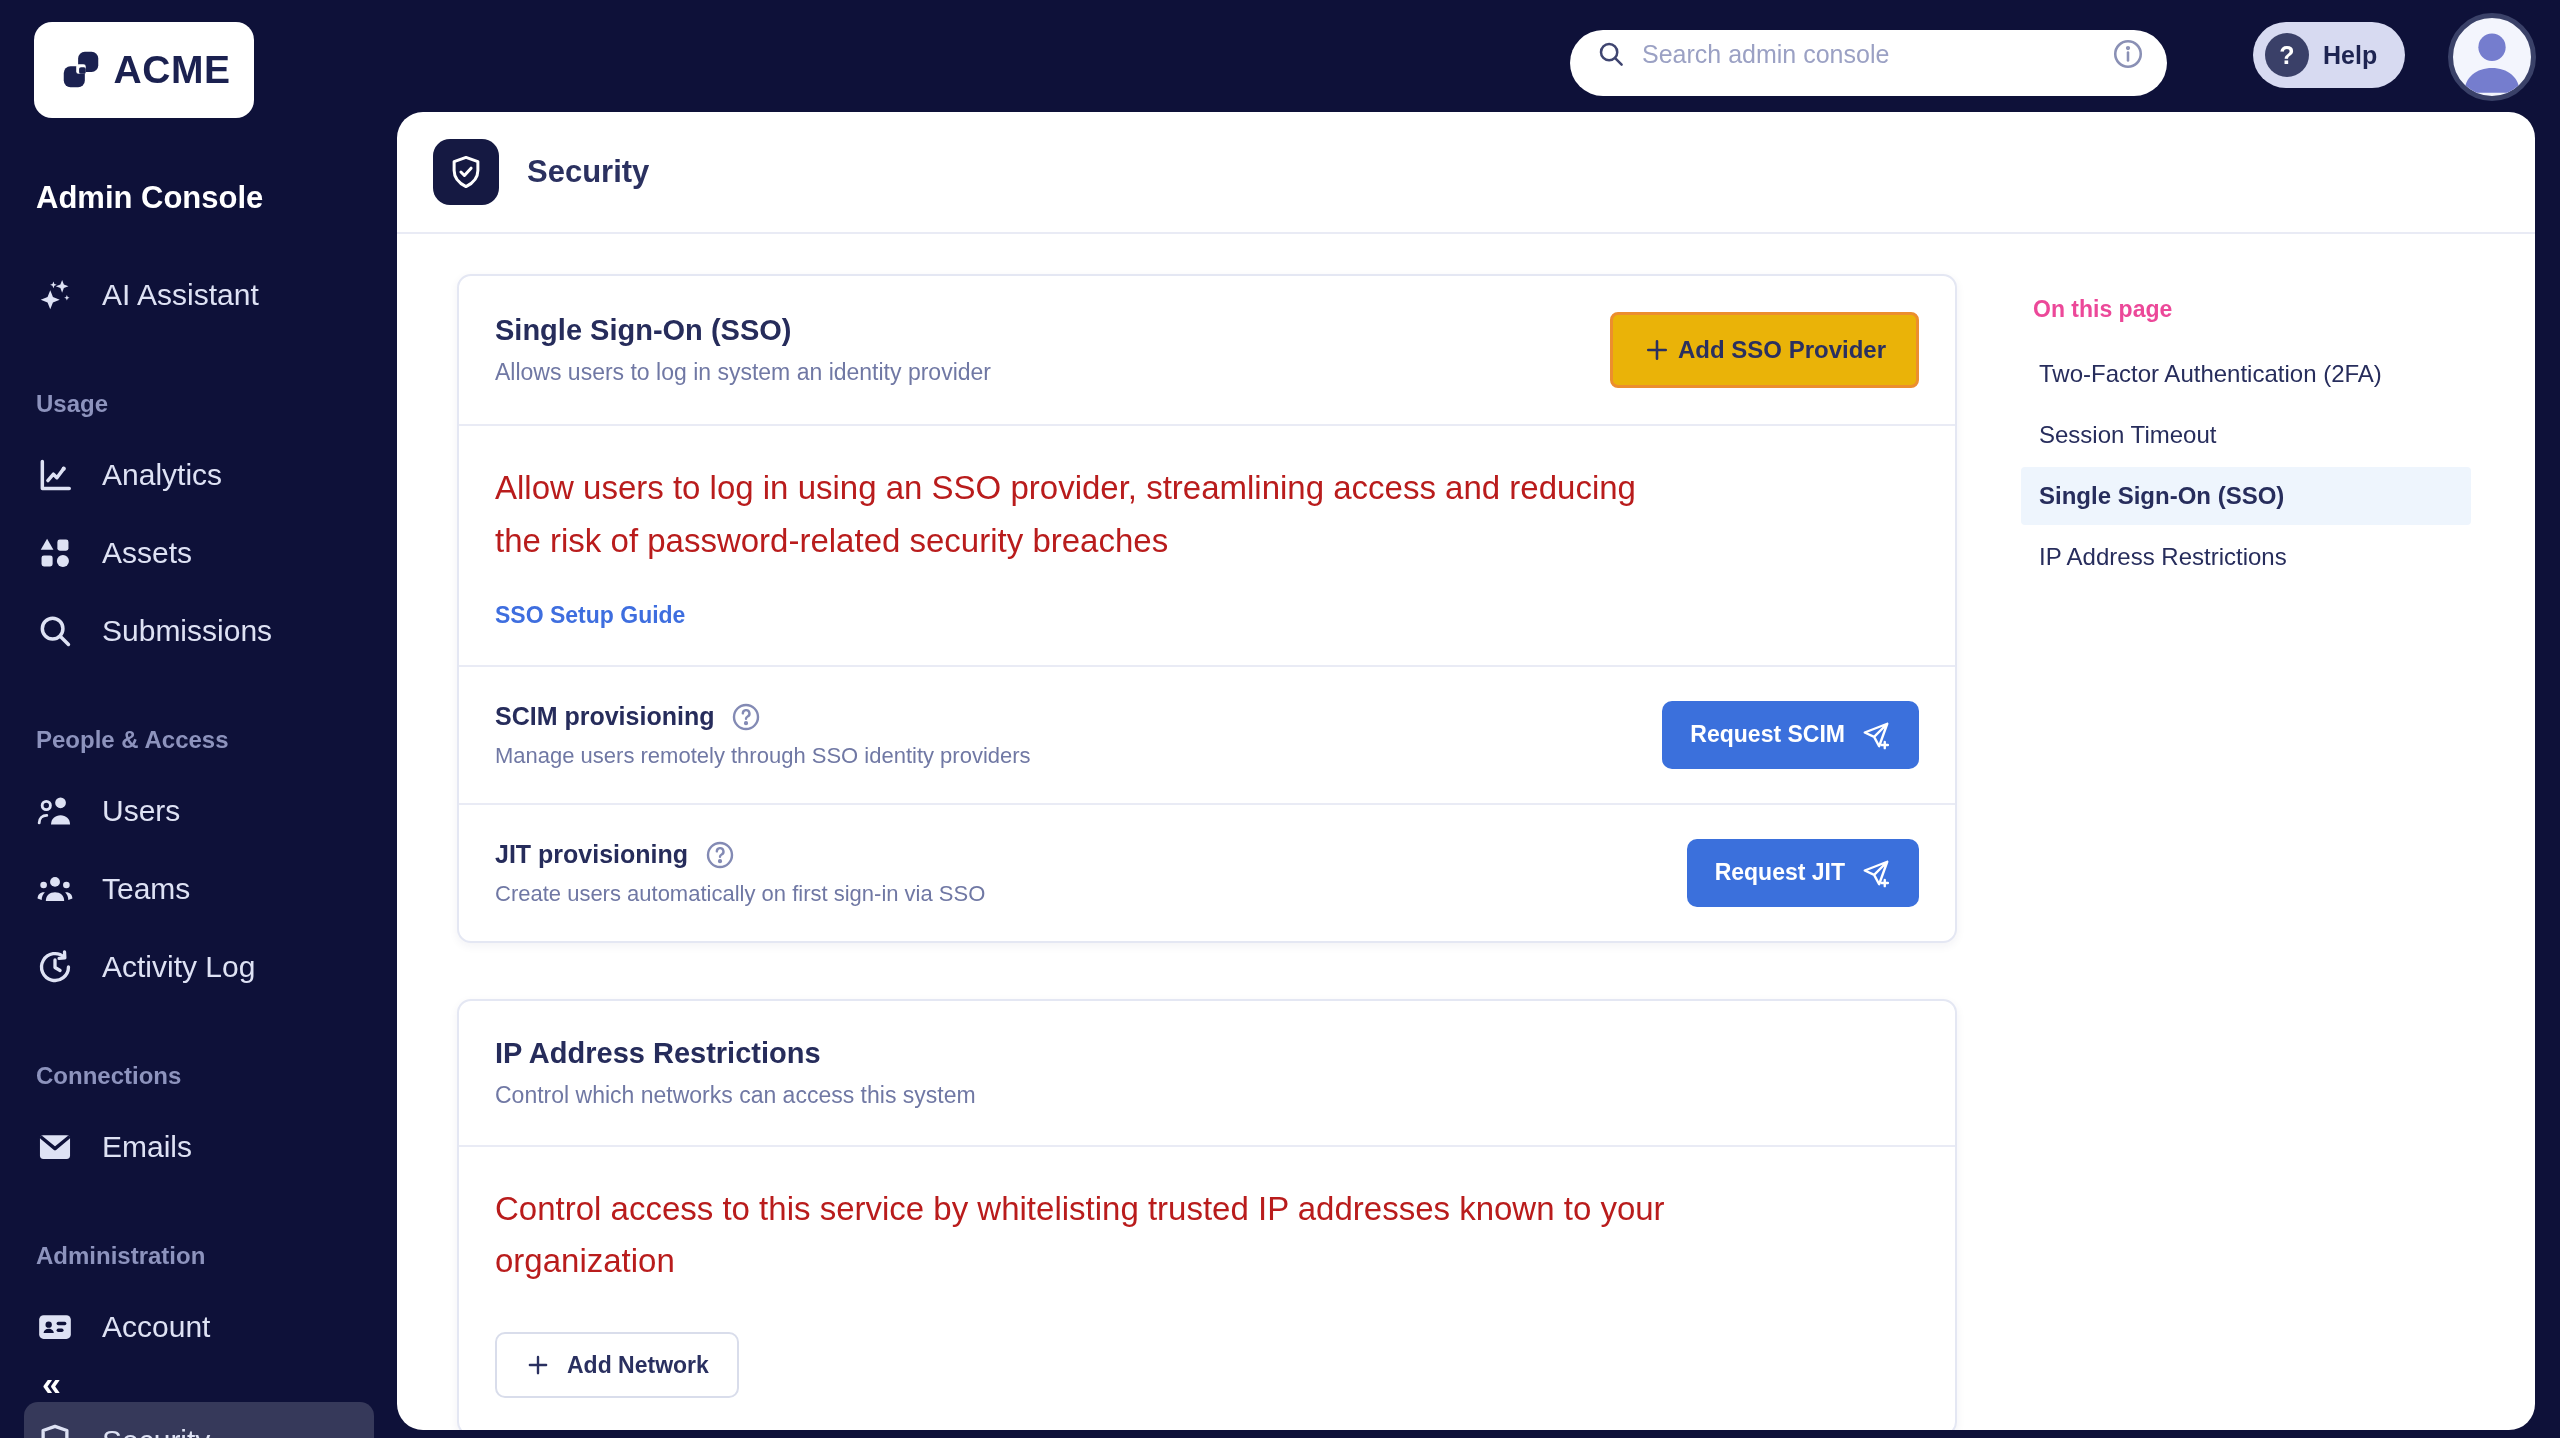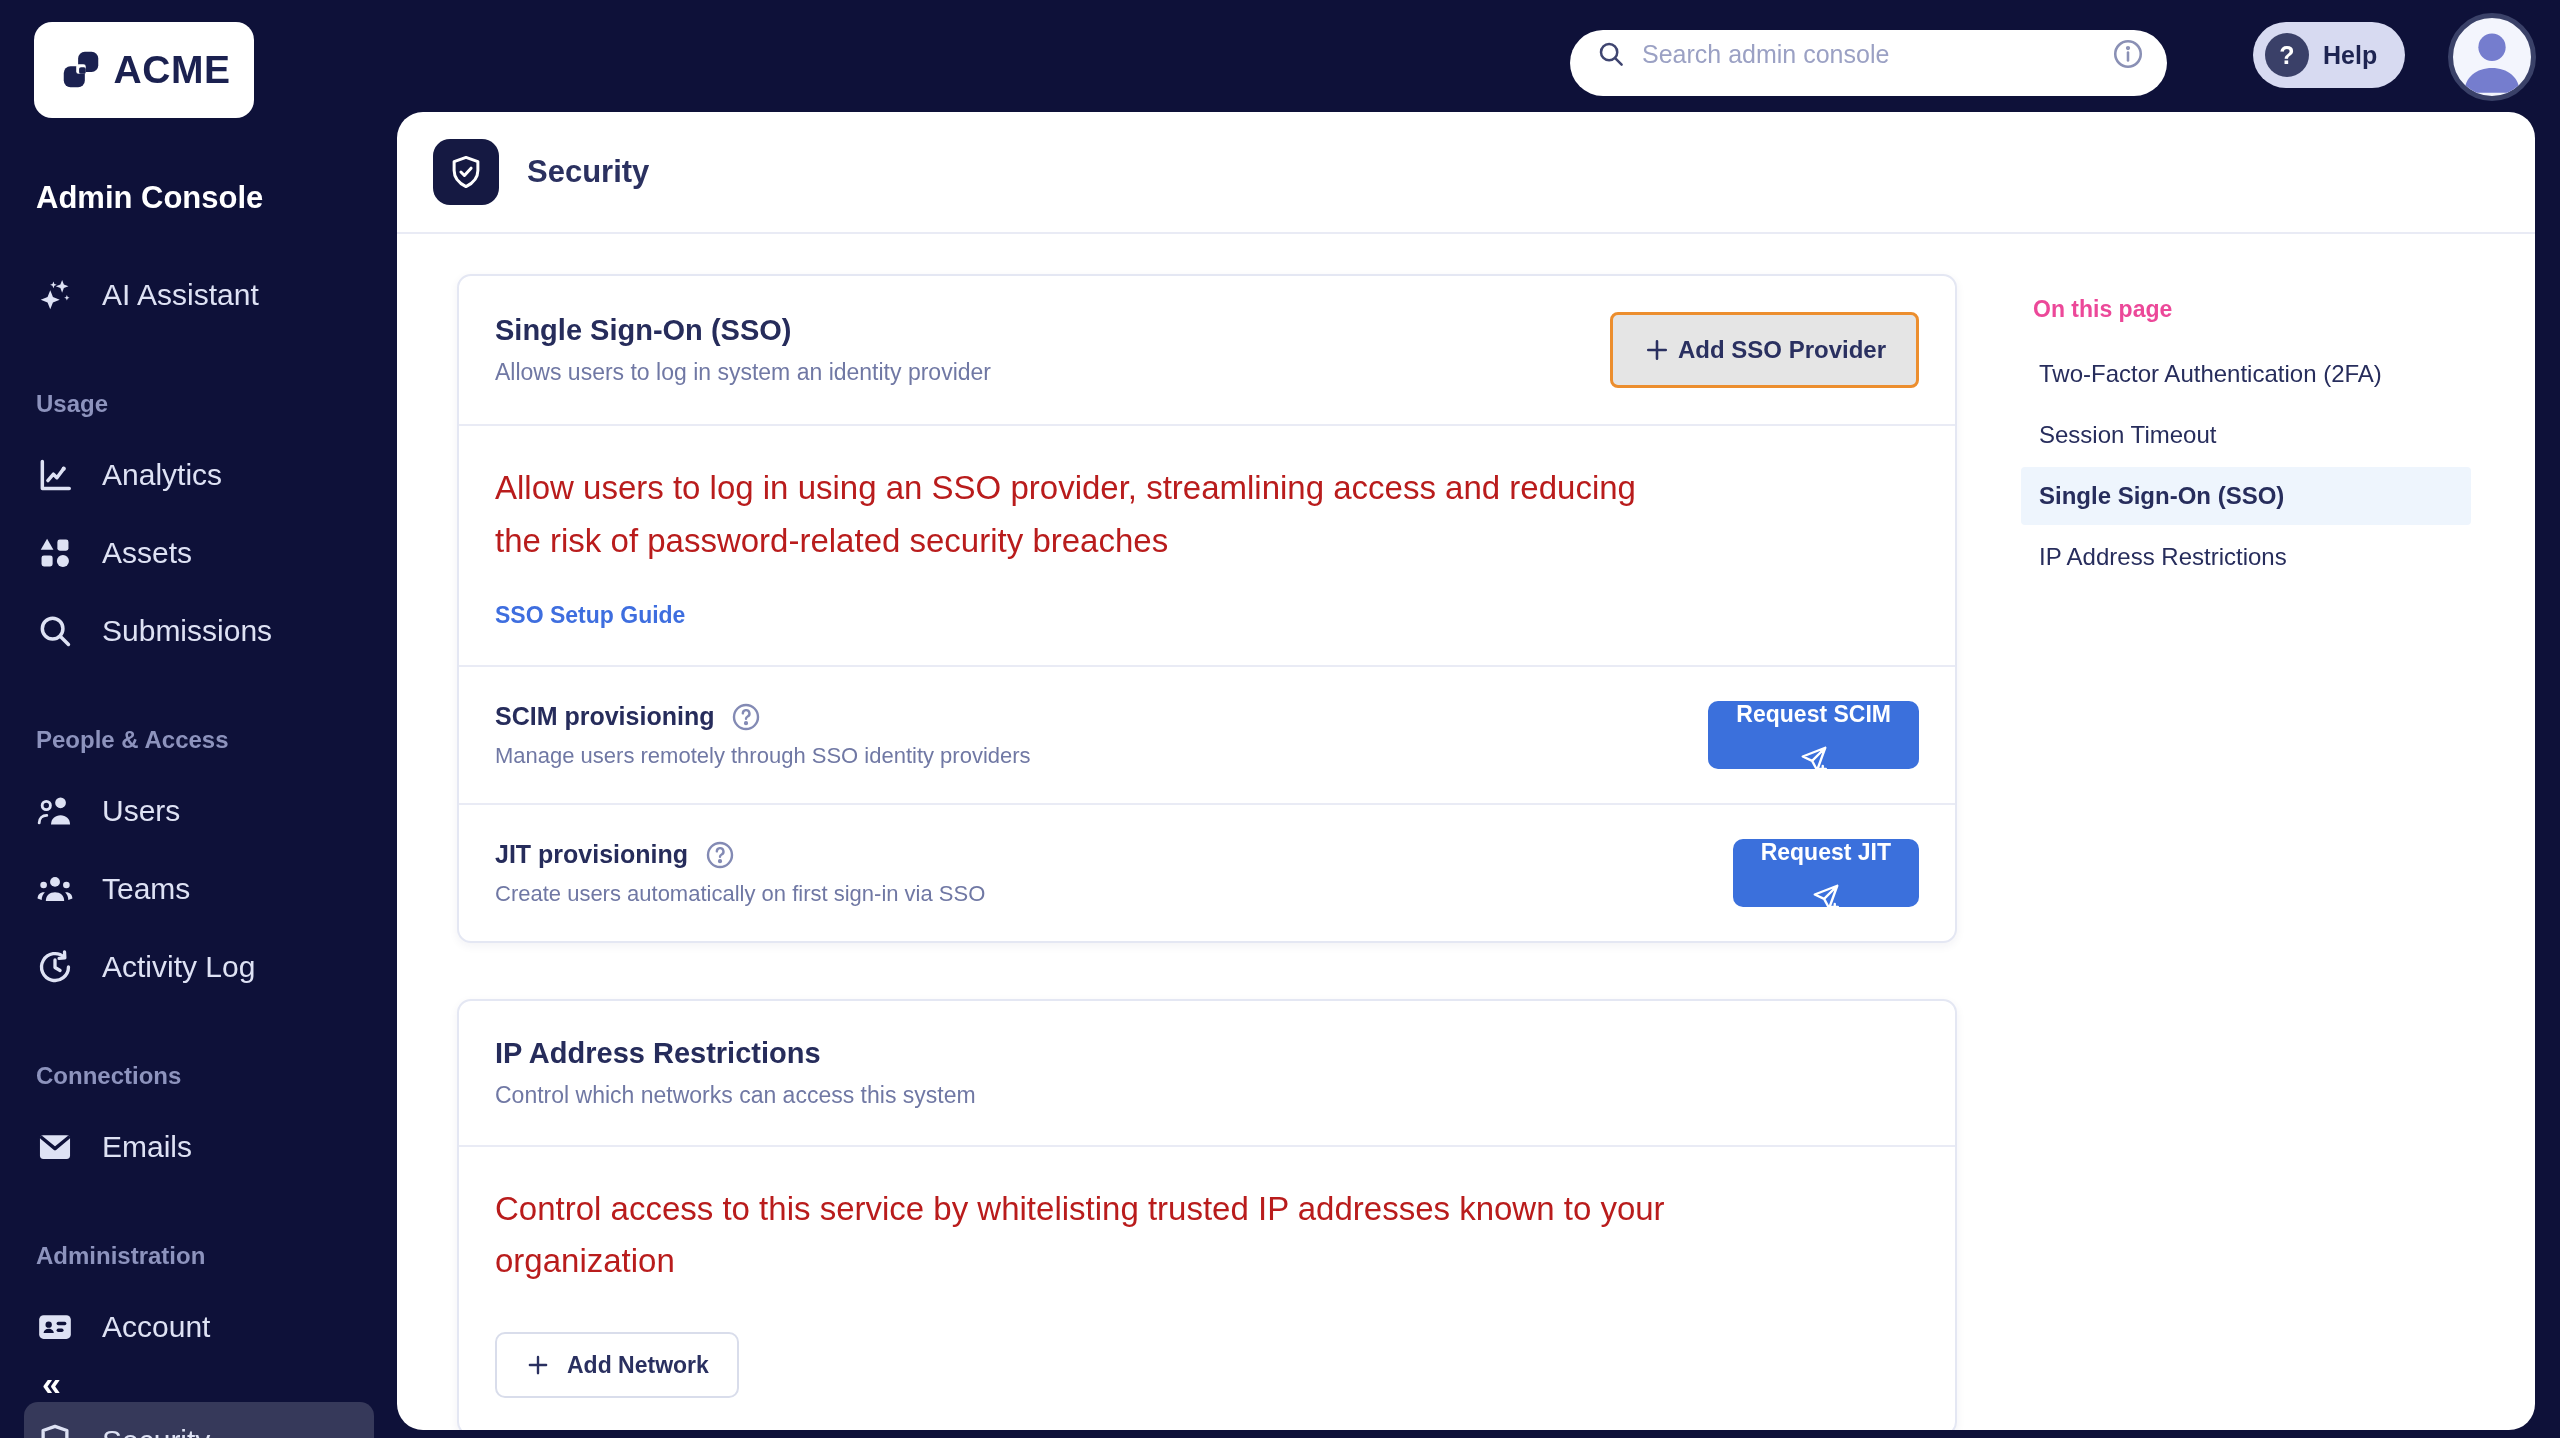--- a/index.html
+++ b/index.html
@@ -75,26 +75,26 @@
     box-shadow:0 3px 10px rgba(30,36,90,.06); }
   .card-sec { padding:36px; border-top:2px solid #E9EBF5; }
   .card-sec:first-child { border-top:none; }
   .sec-head { display:flex; justify-content:space-between; align-items:center; }
   .card-title { font-size:29px; font-weight:700; color:#262C5B; }
   .card-sub { margin-top:12px; font-size:23px; color:#7078A4; }
   .btn { display:flex; align-items:center; gap:16px; cursor:pointer; white-space:nowrap;
     font-family:"Liberation Sans", sans-serif; }
   .btn svg { flex:none; }
   .btn-focus-orange {
-    height:76px; padding:0 30px; background:#e5e5e5; border:3px solid #EC8E2E; border-radius:8px;
+    height:76px; padding:0 30px; background:#eab308; border:3px solid #EC8E2E; border-radius:8px;
     font-size:24px; font-weight:700; color:#2A3060;gap:7px;
   }
   .btn-primary {
     height:68px; padding:0 28px; background:#3B70DC; border:none; border-radius:10px;
-    color:#fff; font-size:23px; font-weight:700;flex-direction:column;
+    color:#fff; font-size:23px; font-weight:700;
   }
   .btn-outline {
     height:66px; padding:0 28px; background:#fff; border:2px solid #D9DDEB; border-radius:10px;
     font-size:23px; font-weight:700; color:#2A3060; margin-top:44px;
   }
   .desc-text { font-size:33px; color:#b91c1c; line-height:1.6; max-width:1175px; }
   .link { display:inline-block; margin-top:34px; font-size:23px; font-weight:700; color:#3E6EDF; cursor:pointer; }
   .feature-row { display:flex; justify-content:space-between; align-items:center; padding:34px 36px; }
   .row-title { display:flex; align-items:center; gap:16px; font-size:25px; font-weight:700; color:#262C5B; }
   .q-icon { width:32px; height:32px; color:#838AB4; cursor:pointer; }

